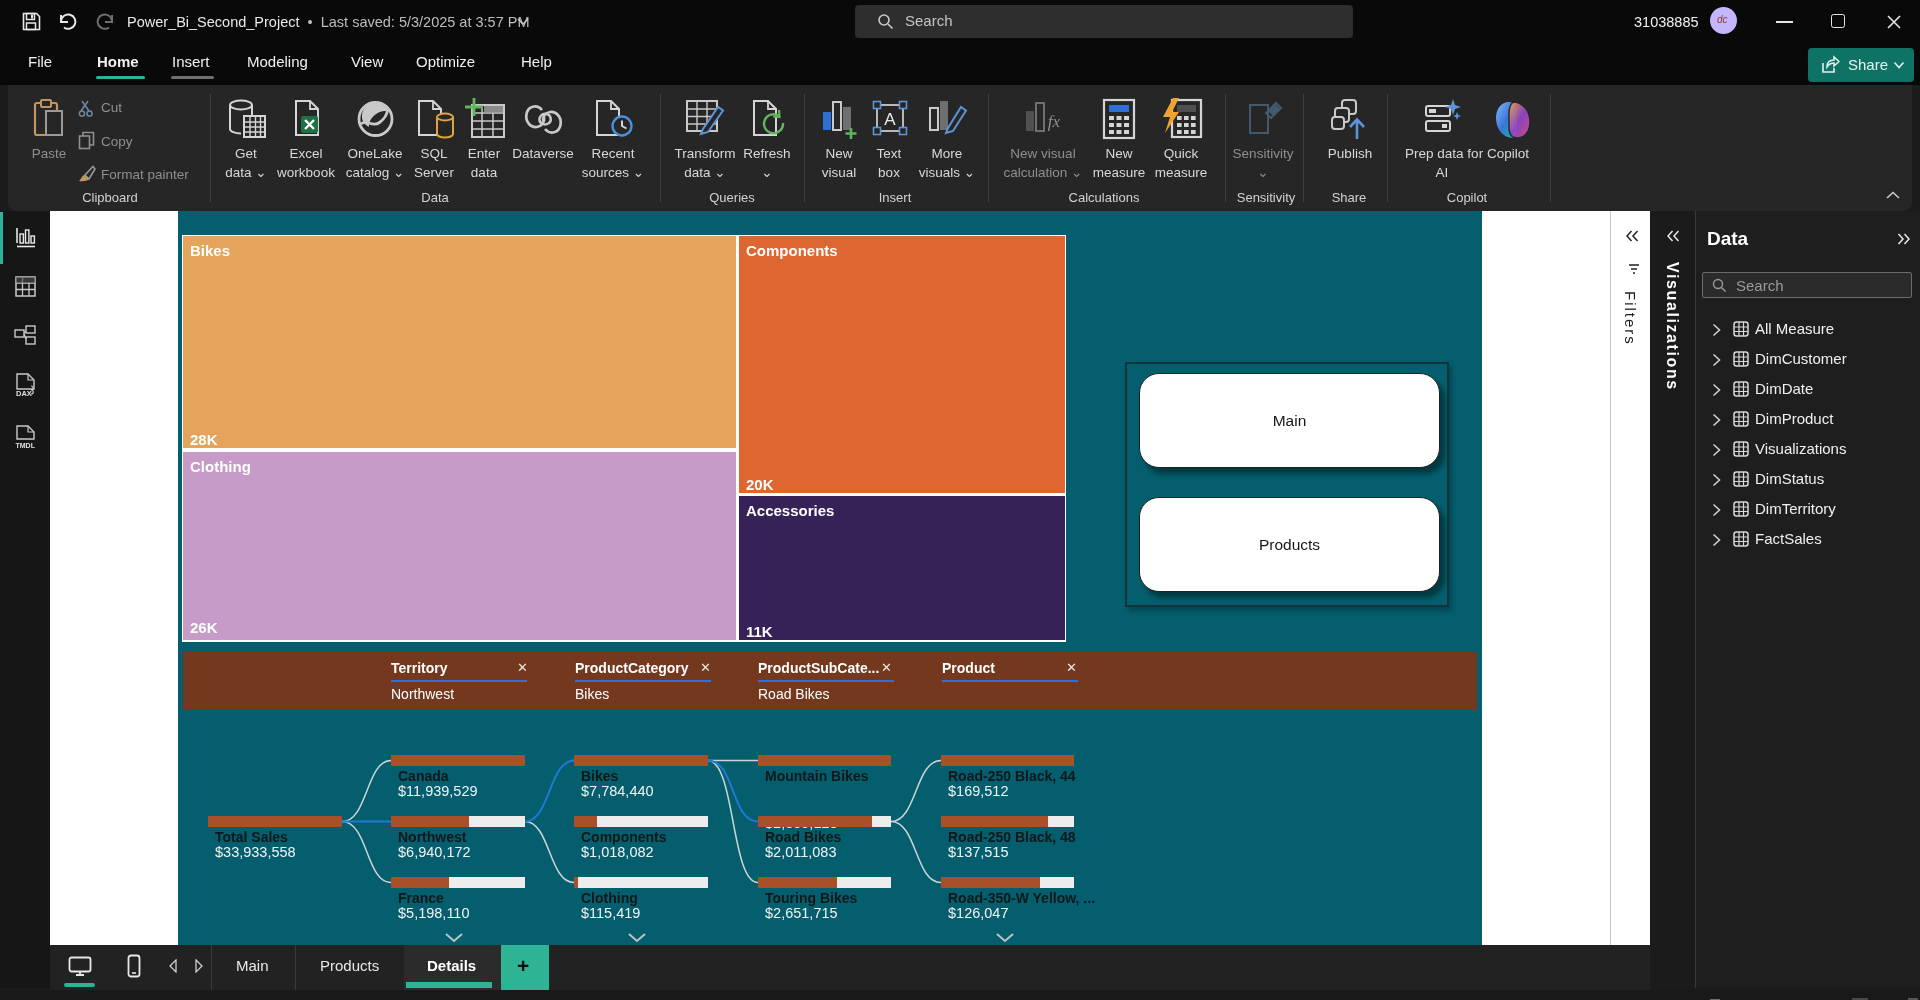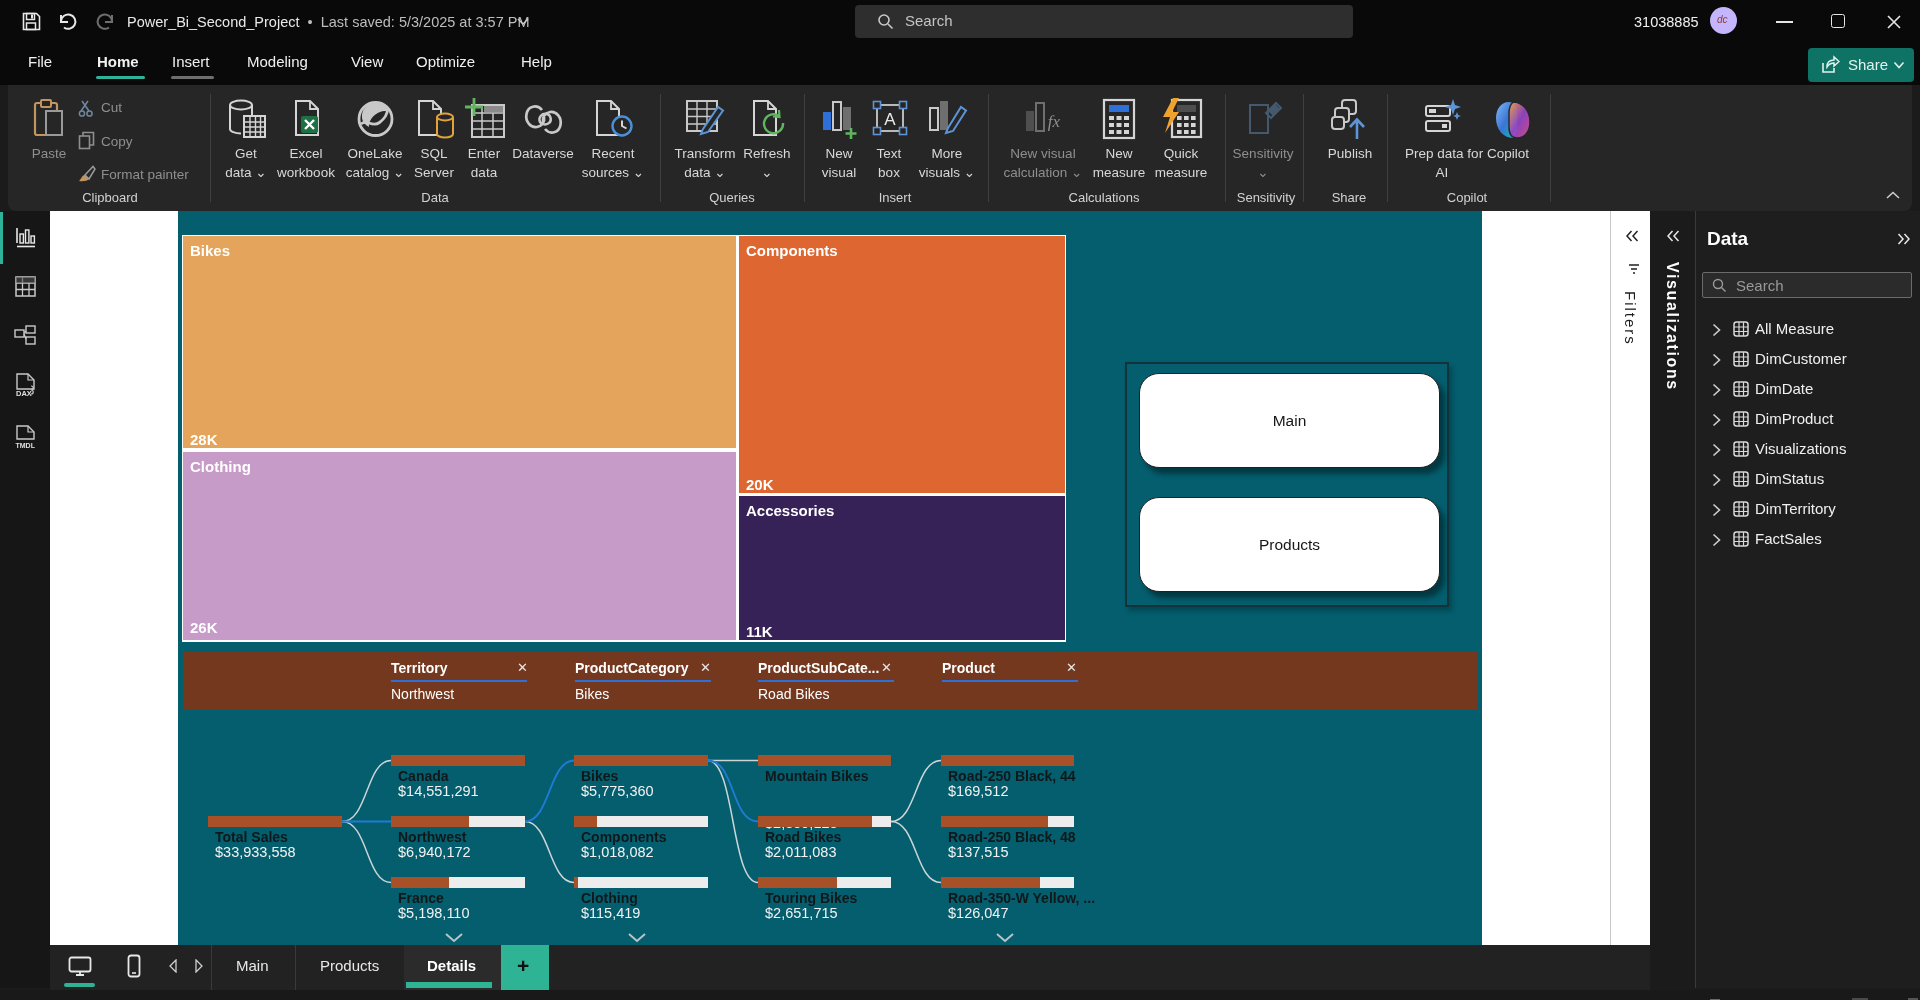--- a/index.html
+++ b/index.html
@@ -437,32 +437,32 @@
         <path d="M268 218 L 276 225 L 284 218"></path>
         <path d="M451 218 L 459 225 L 467 218"></path>
         <path d="M819 218 L 827 225 L 835 218"></path>
       </g>
     </svg>
     <div class="bar" style="left:30px;top:605px;width:134px;"></div>
     <div class="tn" style="left:37px;top:618px;">Total Sales</div>
     <div class="tv" style="left:37px;top:633px;">$33,933,558</div>
     <div class="bar" style="left:213px;top:544px;width:134px;"></div>
     <div class="tn" style="left:220px;top:557px;">Canada</div>
-    <div class="tv" style="left:220px;top:572px;">$14,551,291</div>
+    <div class="tv" style="left:220px;top:572px;">$11,939,529</div>
     <div class="bar" style="left:213px;top:605px;width:78px;"></div>
     <div class="barw" style="left:291px;top:605px;width:56px;"></div>
     <div class="tn" style="left:220px;top:618px;">Northwest</div>
     <div class="tv" style="left:220px;top:633px;">$6,940,172</div>
     <div class="bar" style="left:213px;top:666px;width:58px;"></div>
     <div class="barw" style="left:271px;top:666px;width:76px;"></div>
     <div class="tn" style="left:220px;top:679px;">France</div>
     <div class="tv" style="left:220px;top:694px;">$5,198,110</div>
     <div class="bar" style="left:396px;top:544px;width:134px;"></div>
     <div class="tn" style="left:403px;top:557px;">Bikes</div>
-    <div class="tv" style="left:403px;top:572px;">$5,775,360</div>
+    <div class="tv" style="left:403px;top:572px;">$7,784,440</div>
     <div class="bar" style="left:396px;top:605px;width:23px;"></div>
     <div class="barw" style="left:419px;top:605px;width:111px;"></div>
     <div class="tn" style="left:403px;top:618px;">Components</div>
     <div class="tv" style="left:403px;top:633px;">$1,018,082</div>
     <div class="bar" style="left:396px;top:666px;width:4px;"></div>
     <div class="barw" style="left:400px;top:666px;width:130px;"></div>
     <div class="tn" style="left:403px;top:679px;">Clothing</div>
     <div class="tv" style="left:403px;top:694px;">$115,419</div>
     <div class="bar" style="left:580px;top:544px;width:133px;"></div>
     <div class="tn" style="left:587px;top:557px;">Mountain Bikes</div>

